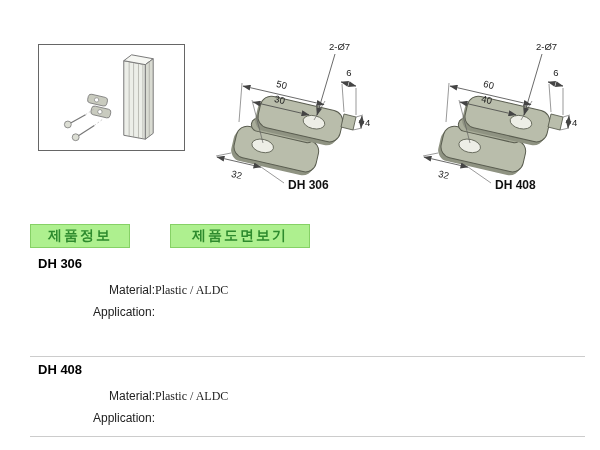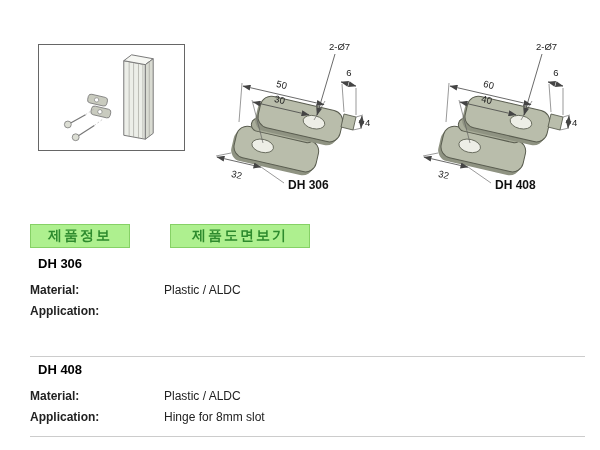--- a/index.html
+++ b/index.html
@@ -25,22 +25,22 @@
              font-size:14px;font-weight:bold;letter-spacing:2px;cursor:pointer;
              display:flex;align-items:center;justify-content:center;padding:0;}
   .btn1{left:30px;top:224px;width:100px;}
   .btn2{left:170px;top:224px;width:140px;}
 
   .product{position:absolute;left:30px;width:540px;}
   .p1{top:256px;}
   .p2{top:362px;}
   .pname{margin-left:8px;font-size:13px;font-weight:bold;color:#000;margin-bottom:12px;}
   .info-row{display:flex;font-size:12px;margin-bottom:7px;color:#222;}
-  .il{width:125px;text-align:left;font-weight:bold;}
-  .iv{margin-left:9px;}
+  .il{width:125px;text-align:right;}
+  .iv{font-family:Liberation Serif, serif;}
 
   .divider{position:absolute;left:30px;width:555px;height:1px;background:#cccccc;}
   .div1{top:356px;}
   .div2{top:436px;}
 </style>
 </head>
 <body>
 
 <div id="app">
 
@@ -190,19 +190,18 @@
   <div class="divider div1"></div>
 
   <div class="product p2">
     <div class="pname">DH 408</div>
     <div class="info-row">
       <span class="il">Material:</span>
       <span class="iv">Plastic / ALDC</span>
     </div>
     <div class="info-row">
       <span class="il">Application:</span>
-      <span class="iv">Hinge for 8mm slot</span>
     </div>
   </div>
 
   <div class="divider div2"></div>
 
 </div>
 
 </body></html>

